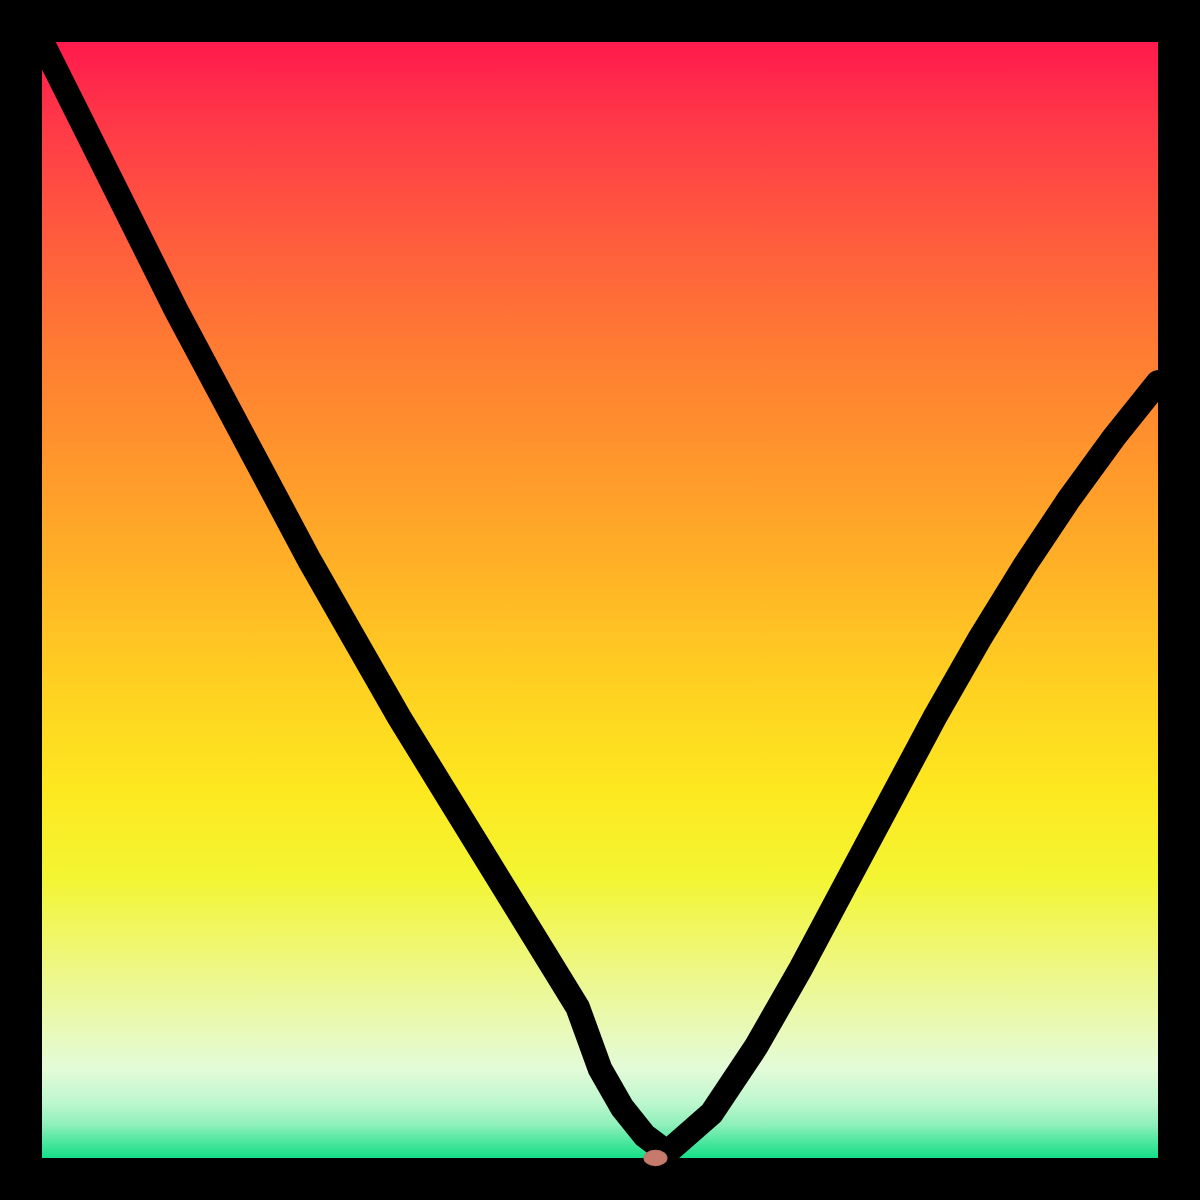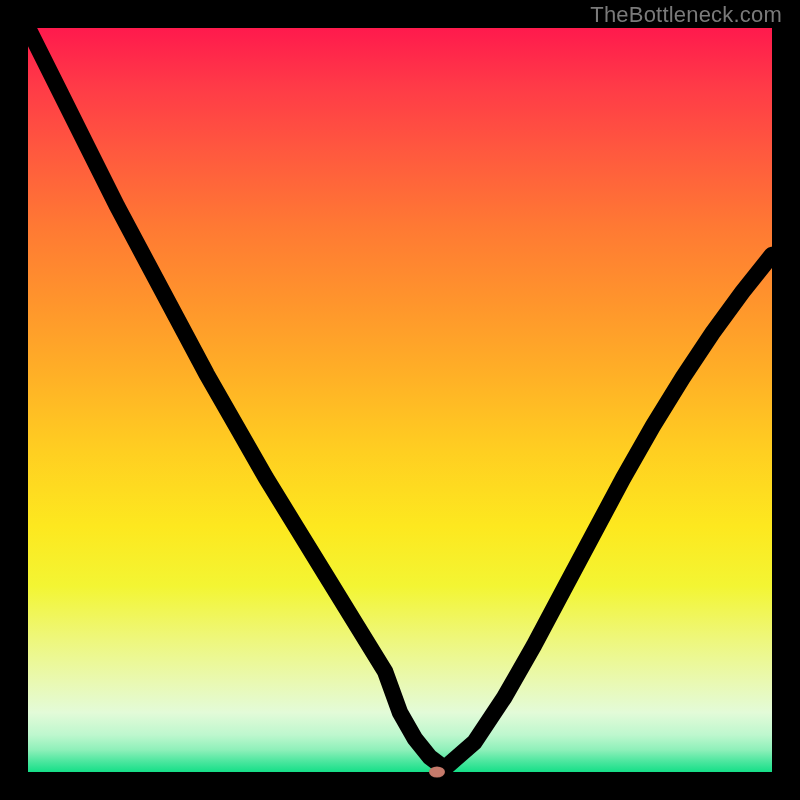--- a/index.html
+++ b/index.html
@@ -80,21 +80,20 @@
     z-index: 6;
     transform: translate(-50%, -50%);
     background: #c67a6b;
     box-shadow: 0 0 0 0.5px rgba(0,0,0,0.08) inset;
   }
 </style>
 </head>
 <body>
 
 <div class="frame">
-  <div class="watermark">TheBottleneck.com</div>
 
   <div class="plot-area">
     <div class="gradient-panel"></div>
 
     <svg class="curve-svg" viewBox="0 0 100 100" preserveAspectRatio="none">
       <path class="curve-path" d="M0.00 0.00 L4.00 8.00 L8.00 16.00 L12.00 24.00 L16.00 31.50 L20.00 39.00 L24.00 46.50 L28.00 53.50 L32.00 60.50 L36.00 67.00 L40.00 73.50 L44.00 80.00 L48.00 86.50 L50.00 92.00 L52.00 95.50 L54.00 98.00 L56.00 99.50 L60.00 96.00 L64.00 90.00 L68.00 83.00 L72.00 75.50 L76.00 68.00 L80.00 60.50 L84.00 53.50 L88.00 47.00 L92.00 41.00 L96.00 35.50 L100.00 30.50"></path>
     </svg>
 
     <div class="marker" style="left:55.00%;top:100.00%;background:#c67a6b;"></div>
   </div>

